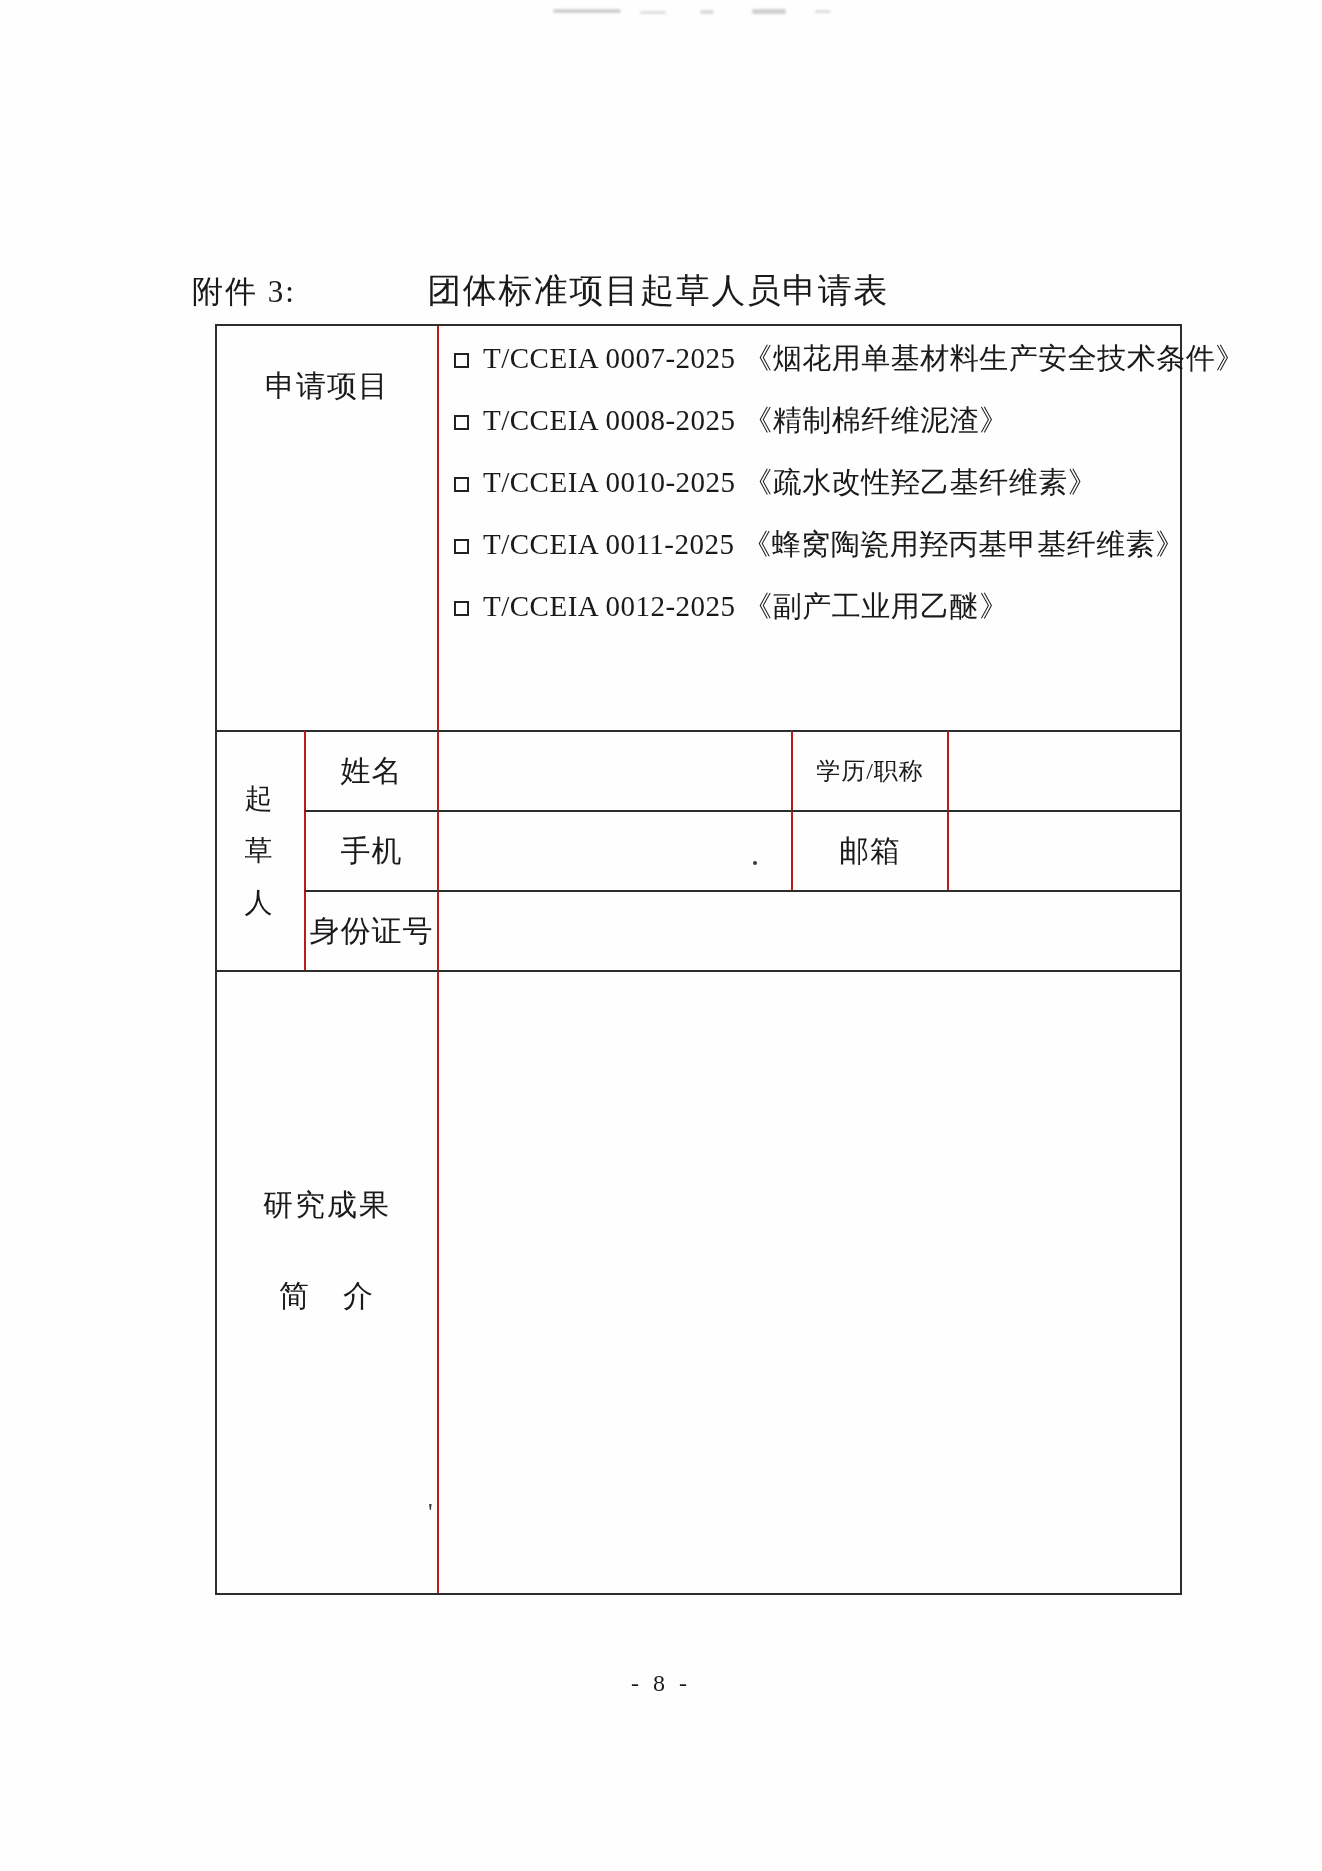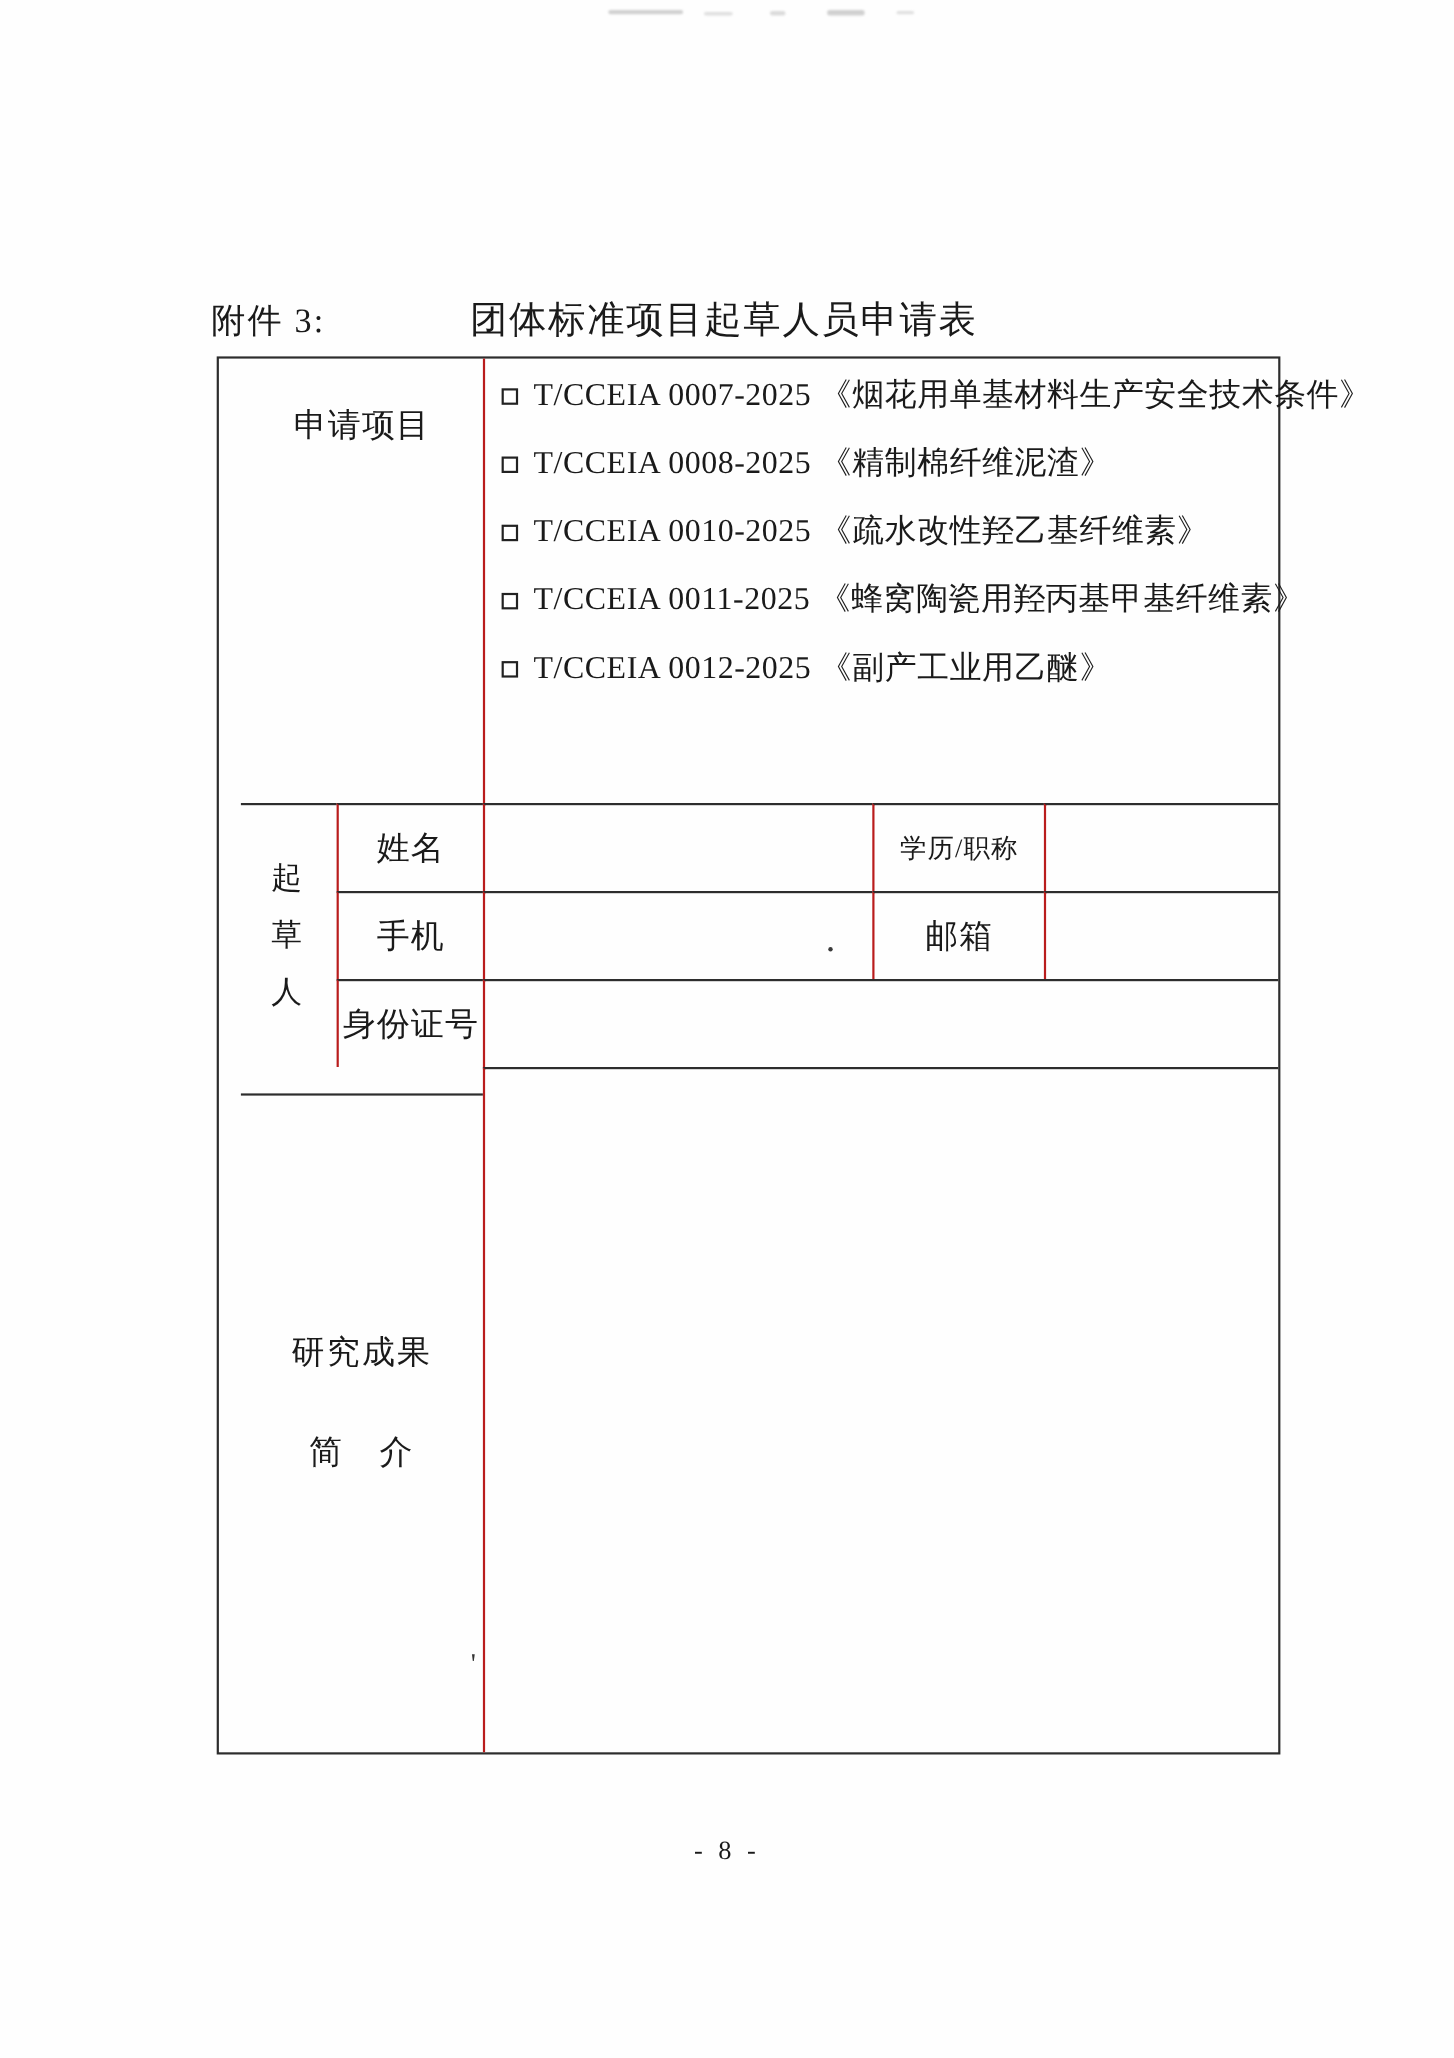--- a/index.html
+++ b/index.html
@@ -22,26 +22,25 @@
     font-size:31px; letter-spacing:2px;
   }
   .doc-title {
     position:absolute; left:380px; top:268px; width:556px;
     text-align:center; font-size:34px; font-weight:normal; letter-spacing:1.5px;
     font-family:"Liberation Sans","DejaVu Sans",sans-serif;
   }
 
   
   .form-table {
-    position:absolute; left:197px; top:324px; width:967px; height:1271px;
+    position:absolute; left:215px; top:324px; width:967px; height:1271px;
     box-sizing:border-box; border:2px solid #2d2d2d;
     display:grid;
     grid-template-columns:87px 133px 354px 156px 1fr;
     grid-template-rows:404px 80px 80px 80px 1fr;
-    padding-left:20px;
   }
   .cell { box-sizing:border-box; border-left:2px solid #b91c1c; border-top:2px solid #2d2d2d; }
   .cell.no-l { border-left:none; }
   .cell.no-t { border-top:none; }
 
   .lab {
     display:flex; align-items:center; justify-content:center;
     font-size:30px; letter-spacing:1px;
   }
 
@@ -68,21 +67,21 @@
   .r3c3 { grid-column:3; grid-row:3; }
   .r3c4 { grid-column:4; grid-row:3; }
   .r3c5 { grid-column:5; grid-row:3; }
   .r4c2 { grid-column:2; grid-row:4;font-family:Liberation Serif, serif; }
   .r4c3 { grid-column:3/6; grid-row:4; }
 
   
   .research-label {
     grid-column:1/3; grid-row:5;
     display:flex; flex-direction:column; align-items:center;
-    padding-top:213px; gap:50px; font-size:30px; letter-spacing:2px;margin-top:24px;
+    padding-top:213px; gap:50px; font-size:30px; letter-spacing:2px;
   }
   .research-value { grid-column:3/6; grid-row:5; position:relative; }
 
   
   .dot-artifact {
     position:absolute; left:753px; top:861px; width:4px; height:4px;
     background:#3a3a3a; border-radius:50%;
   }
   .tick-artifact {
     position:absolute; left:229px; top:528px;

